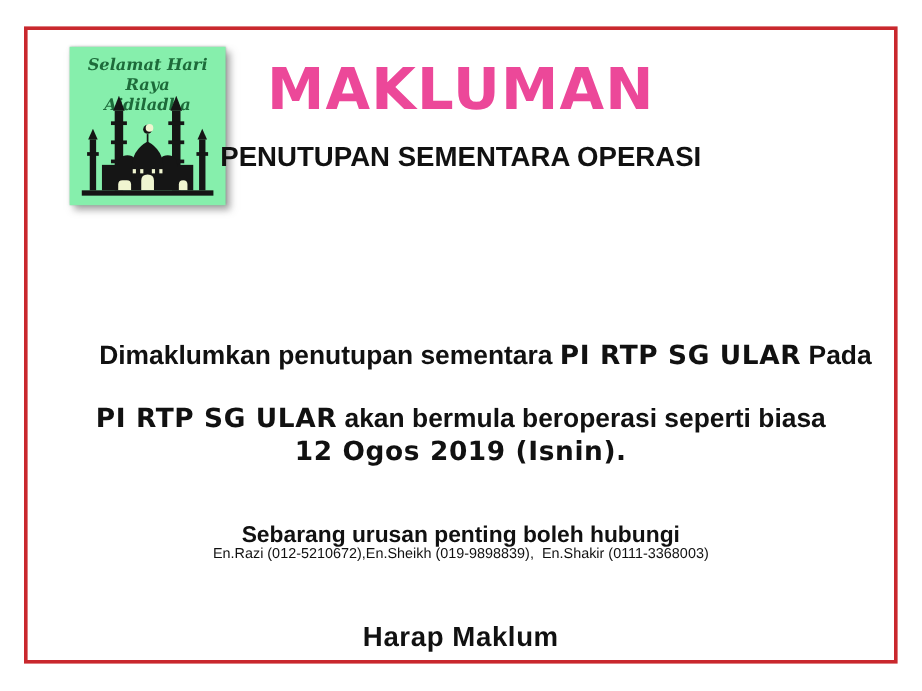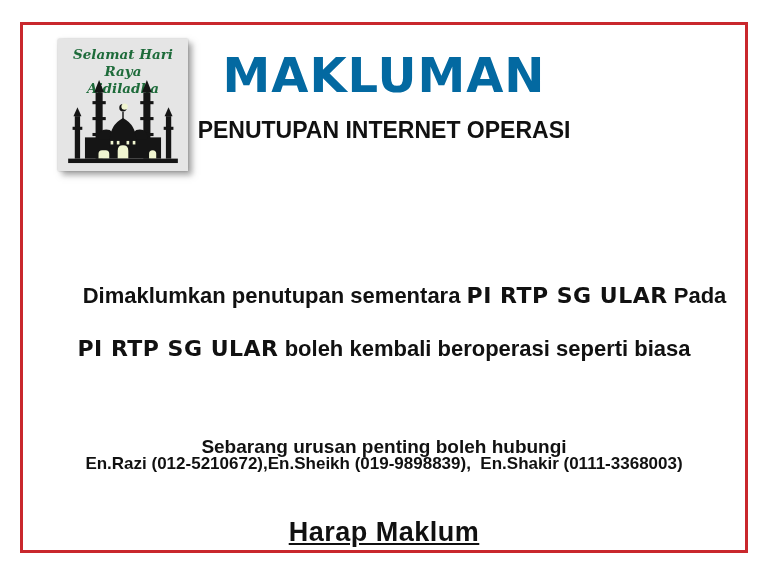--- a/index.html
+++ b/index.html
@@ -16,21 +16,21 @@
     left: 20px; top: 22px;
     width: 728px; height: 531px;
     background: #ffffff;
     border: 3px solid #c9282d;
   }
   
   .greeting {
     position: absolute;
     left: 35px; top: 14px;
     width: 130px; height: 132px;
-    background: #e5e5e5;
+    background: #86efac;
     box-shadow: 4px 4px 6px rgba(90,90,90,0.55), 0 0 2px rgba(120,120,120,0.5);
     text-align: center;
     overflow: hidden;
   }
   .greeting-text {
     padding-top: 7px;
     font-family: "DejaVu Serif", serif;
     font-style: italic;
     font-weight: bold;
     font-size: 13.5px;
@@ -40,21 +40,21 @@
   .mosque-svg { position: absolute; left: 3px; top: 40px; width: 124px; height: 92px; }
 
   .center-line { position: absolute; left: 0; width: 100%; text-align: center; }
 
   .title {
     top: 22px;
     font-family: "DejaVu Sans", sans-serif;
     font-weight: 800;
     font-size: 48px;
     letter-spacing: 1px;
-    color: #0369a1;
+    color: #ec4899;
   }
   .subtitle {
     top: 90px;
     font-weight: bold;
     font-size: 23px;
     line-height: 30px;
     letter-spacing: 0px;
   }
   .para1 {
     top: 198px;
@@ -82,31 +82,30 @@
     font-size: 22px;
     line-height: 27px;
   }
   .contact1 {
     top: 411px;
     font-weight: bold;
     font-size: 19px;
   }
   .contact2 {
     top: 429px;
-    font-weight: bold;
-    font-size: 17px;
+    font-weight: normal;
+    font-size: 12px;
     letter-spacing: 0px;
     white-space: pre-wrap;
   }
   .footer-line {
     top: 492px;
     font-weight: bold;
-    font-size: 27px;
+    font-size: 23px;
     letter-spacing: 0.5px;
-    text-decoration: underline;
   }
 </style>
 </head>
 <body>
 
 <div class="card">
 
   <div class="greeting">
     <div class="greeting-text">
       <div>Selamat Hari Raya</div>
@@ -157,30 +156,31 @@
       <g fill="#151515">
 
         <rect x="8" y="90" width="124" height="5"></rect>
       </g>
     </svg>
   </div>
 
   <div class="center-line title">MAKLUMAN</div>
 
   <div class="center-line subtitle">
-    <div>PENUTUPAN INTERNET OPERASI</div>
+    <div>PENUTUPAN SEMENTARA OPERASI</div>
   </div>
 
   <div class="center-line para1">
     <div><span>Dimaklumkan penutupan sementara </span><span class="heavy">PI RTP SG ULAR</span><span> Pada</span></div>
   </div>
 
 
   <div class="center-line para2">
-    <div><span class="heavy">PI RTP SG ULAR</span><span> boleh kembali beroperasi seperti biasa</span></div>
+    <div><span class="heavy">PI RTP SG ULAR</span><span> akan bermula beroperasi seperti biasa</span></div>
+    <div class="heavy">12 Ogos 2019 (Isnin).</div>
   </div>
 
   <div class="center-line contact1">Sebarang urusan penting boleh hubungi</div>
   <div class="center-line contact2">En.Razi (012-5210672),En.Sheikh (019-9898839),  En.Shakir (0111-3368003)</div>
 
   <div class="center-line footer-line">Harap Maklum</div>
 
 </div>
 
 </body></html>

